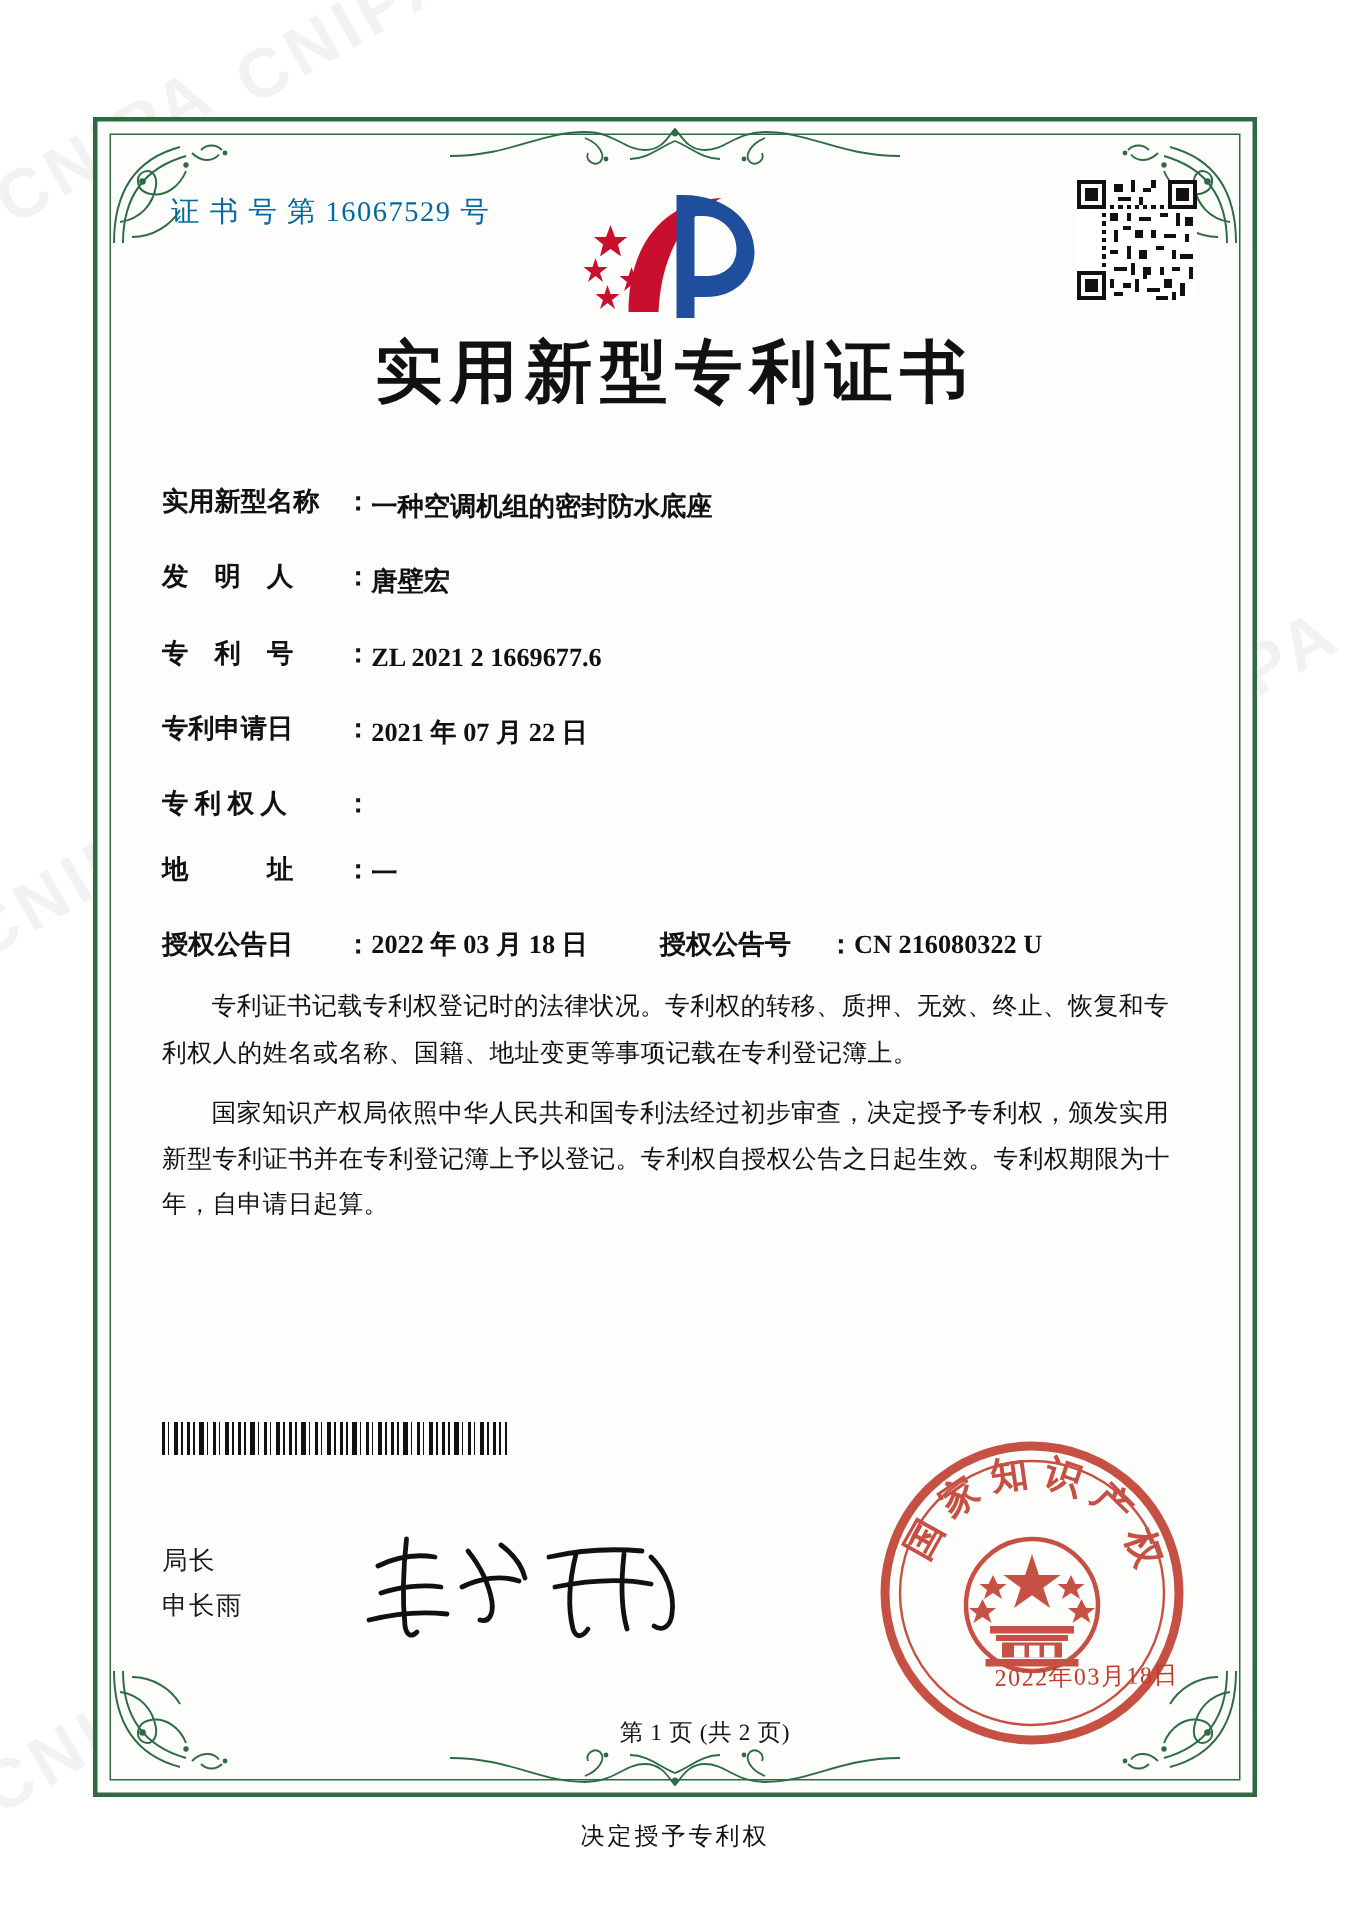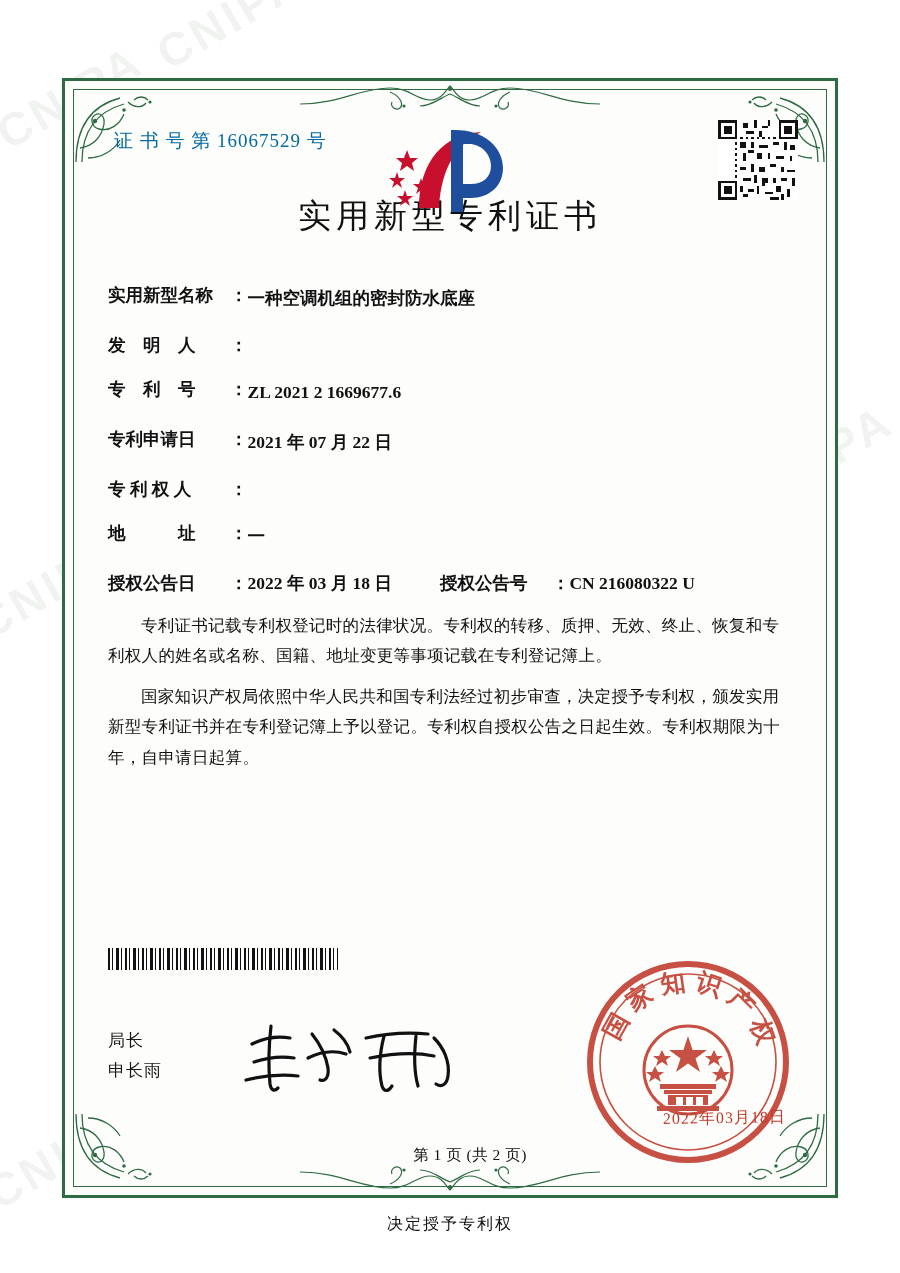--- a/index.html
+++ b/index.html
@@ -79,24 +79,24 @@
   }
 
   .qr{
     position:absolute;
     right:-6px;top:-8px;
     width:80px;height:80px;
   }
 
   .title{
     text-align:center;
-    font-size:33px;
-    font-weight:400;
+    font-size:45px;
+    font-weight:700;
     letter-spacing:5px;
-    margin-top:40px;
+    margin-top:64px;
     color:#111;
     font-family:"DejaVu Serif","Liberation Serif",serif;
   }
 
   .fields{
     margin-top:48px;
     font-size:17.5px;
     line-height:1;
     color:#111;
     font-weight:bold;
@@ -436,20 +436,21 @@
 
       <div class="row">
         <span class="label">实用新型名称</span>
         <span class="colon">：</span>
         <span class="value">一种空调机组的密封防水底座</span>
       </div>
 
       <div class="row">
         <span class="label">发　明　人</span>
         <span class="colon">：</span>
+        <span class="value">唐壁宏</span>
       </div>
 
       <div class="row">
         <span class="label">专　利　号</span>
         <span class="colon">：</span>
         <span class="value">ZL 2021 2 1669677.6</span>
       </div>
 
       <div class="row">
         <span class="label">专利申请日</span>

